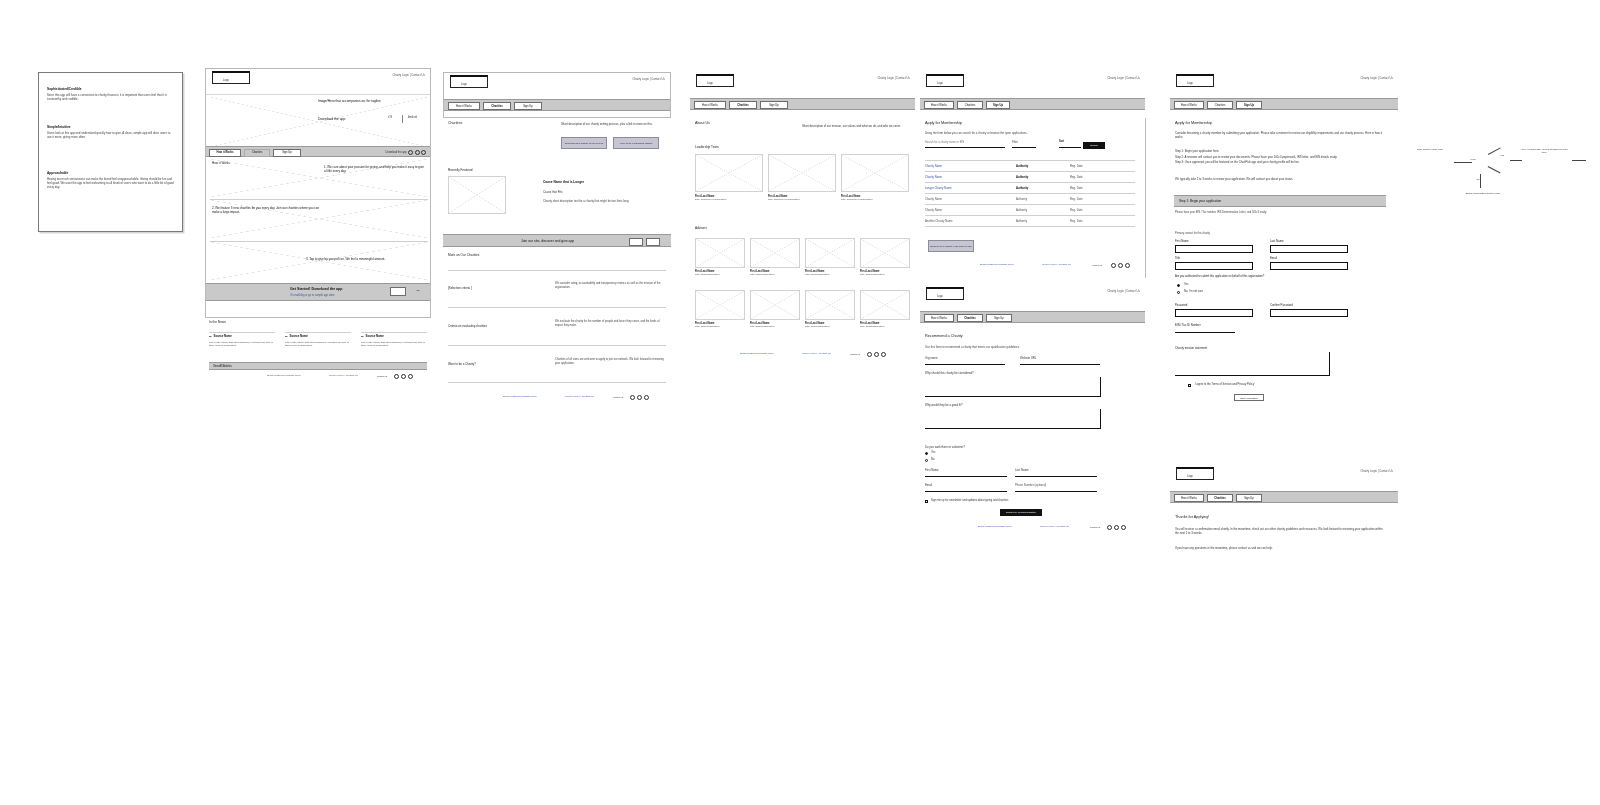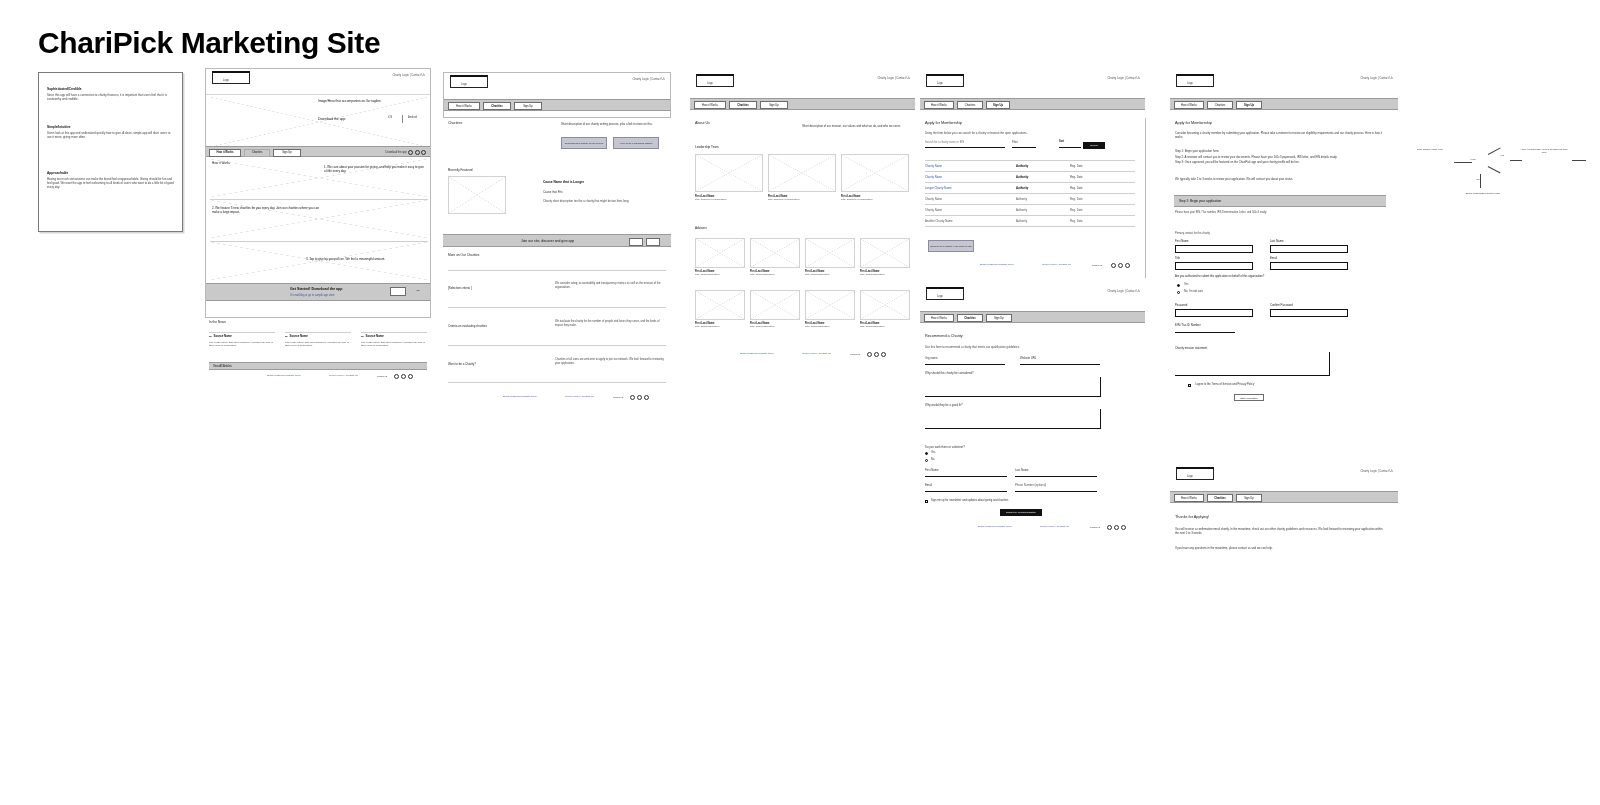--- a/index.html
+++ b/index.html
@@ -69,21 +69,20 @@
 
   .news-col h5 { margin:0; font-size:2.9px; font-weight:bold; }
   .tiny { font-size:2.5px; line-height:1.4; color:#4a4a4a; }
   .tiny-b { font-size:2.6px; font-weight:bold; color:#111; }
 </style>
 </head>
 <body>
 
 <div class="board">
 
-  <div class="board-title">ChariPick Marketing Site</div>
 
   <div class="brand-panel">
     <div class="brand-block" style="top:14px;">
       <h4>Sophisticated/Credible</h4>
       <p>Since this app will have a connection to charity finances, it is important that users feel that it is trustworthy and credible.</p>
     </div>
     <div class="brand-block" style="top:52px;">
       <h4>Simple/Intuitive</h4>
       <p>Users look at this app and understand quickly how to give. A clean, simple app will drive users to use it more, giving more often.</p>
     </div>

